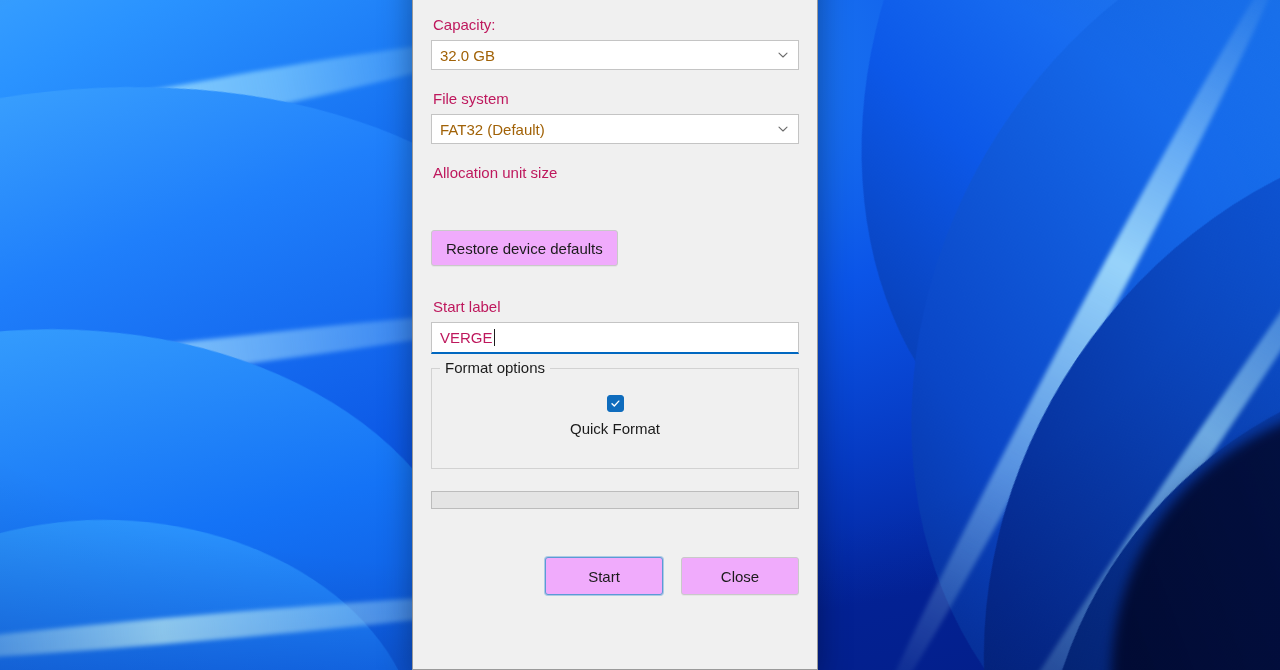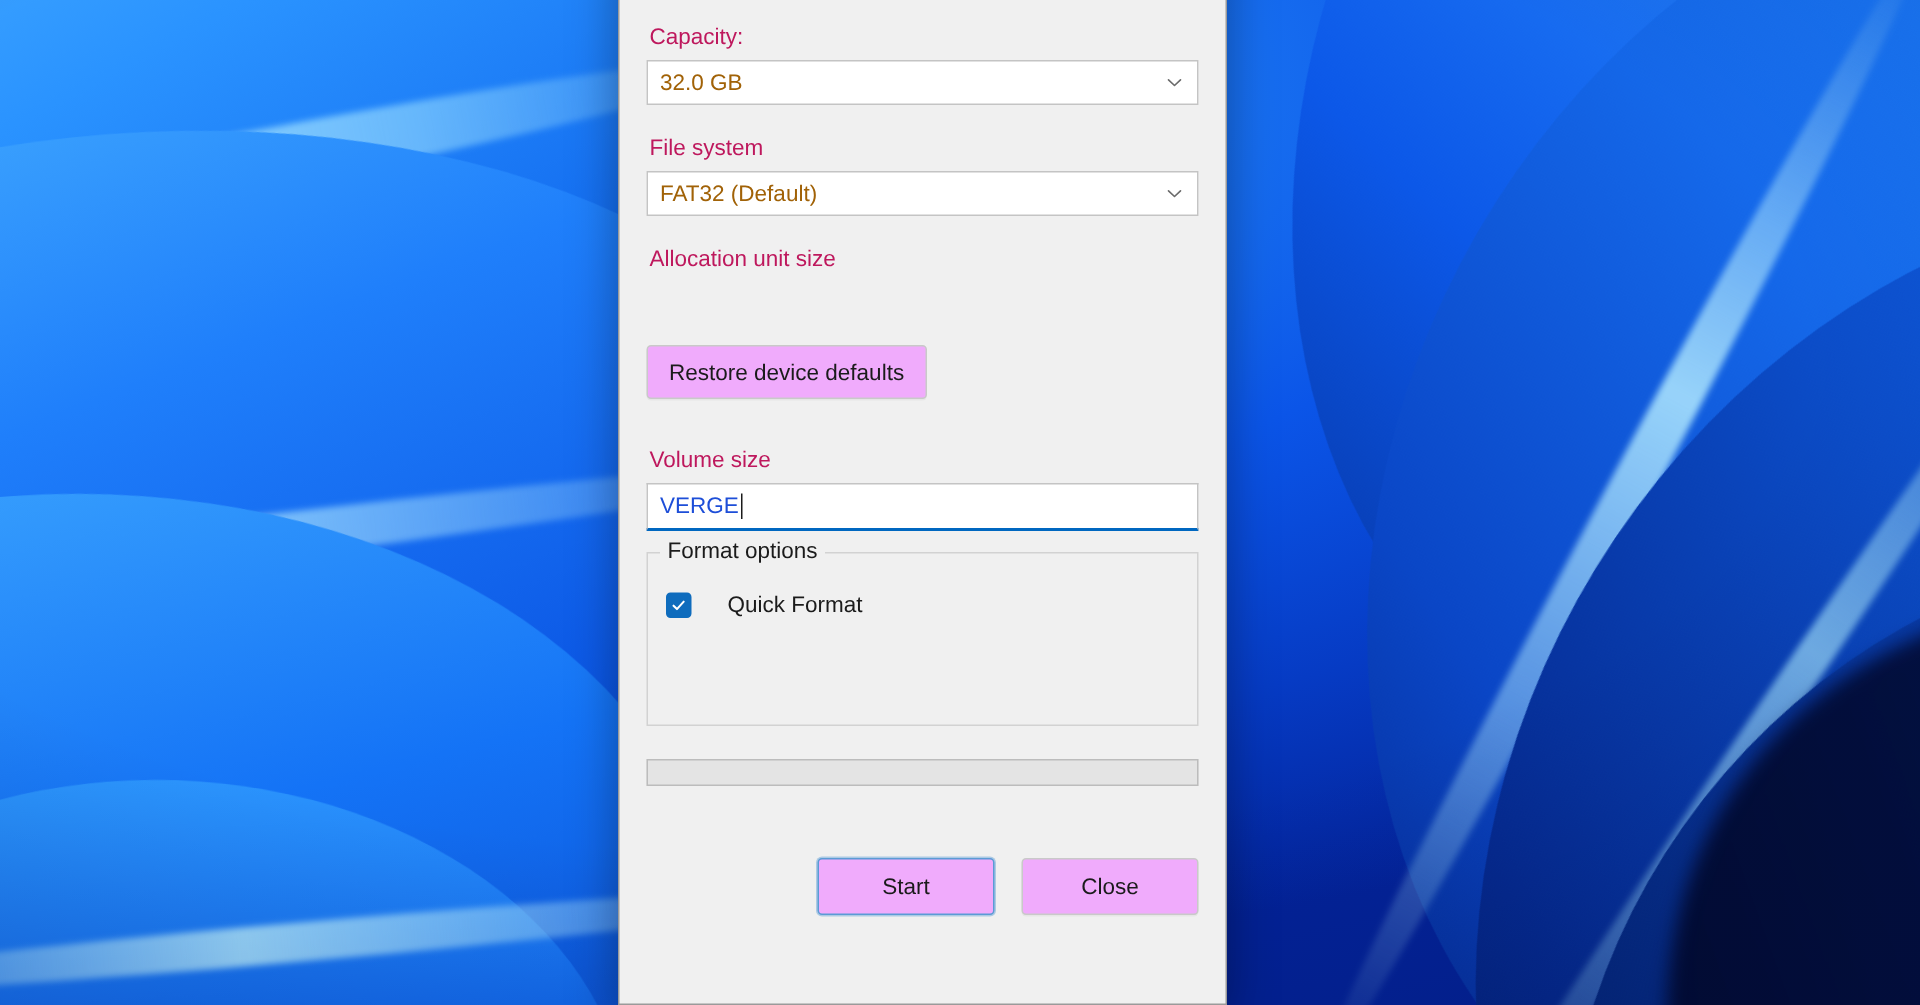--- a/index.html
+++ b/index.html
@@ -217,54 +217,55 @@
   .text-input {
     height: 32px;
     background: #ffffff;
     border: 1px solid #c4c4c4;
     border-bottom: 2px solid #0067c0;
     box-sizing: border-box;
     display: flex;
     align-items: center;
     padding: 0 8px;
     font-size: 15px;
-    color: #1d4ed8;
+    color: #be185d;
     position: relative;
   }
   .caret {
     display: inline-block;
     width: 1px;
     height: 17px;
     background: #1b1b1b;
     margin-left: 1px;
     vertical-align: middle;
   }
 
   .groupbox {
     position: relative;
     border: 1px solid #d2d2d2;
     box-sizing: border-box;
     padding: 20px 12px 12px 12px;
-    height: 116px;
+    height: 101px;
   }
   .groupbox > .legend {
     position: absolute;
     top: -10px;
     left: 8px;
     background: #f0f0f0;
     padding: 0 5px;
     font-size: 15px;
     color: #1b1b1b;
   }
 
   .checkrow {
     display: flex;
     align-items: center;
-    gap: 24px;
+    gap: 8px;
     margin-top: 6px;
+    flex-direction: column;
   }
   .checkbox {
     width: 17px; height: 17px;
     border-radius: 3px;
     background: #0f6cbd;
     border: 1px solid #0f6cbd;
     box-sizing: border-box;
     display: flex;
     align-items: center;
     justify-content: center;
@@ -356,21 +357,21 @@
       <div class="field-label">Allocation unit size</div>
 
       <div style="height:42px"></div>
 
       
       <div class="btn" id="restore-defaults-button">Restore device defaults</div>
 
       <div style="height:32px"></div>
 
       
-      <div class="field-label">Volume size</div>
+      <div class="field-label">Start label</div>
       <div class="text-input">
         <span>VERGE</span>
           <span class="caret"></span>
       </div>
 
       <div class="spacer-14"></div>
 
       
       <div class="groupbox">
         <span class="legend">Format options</span>

